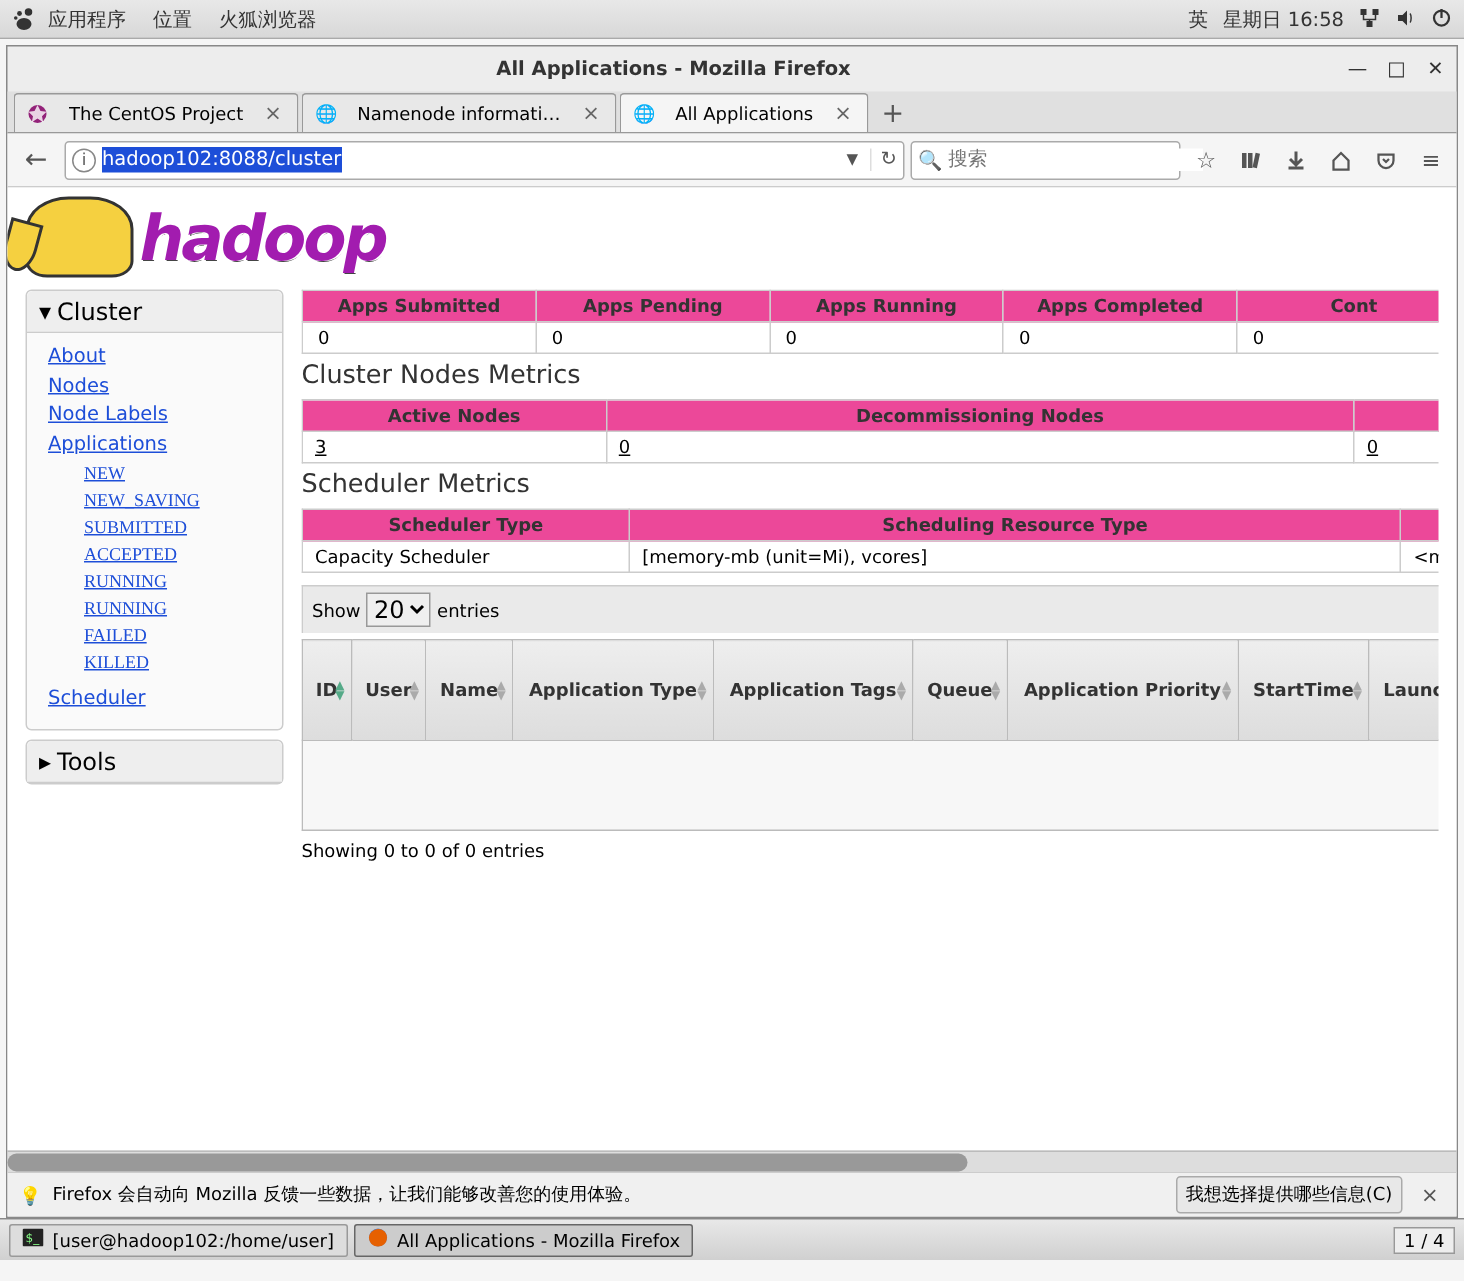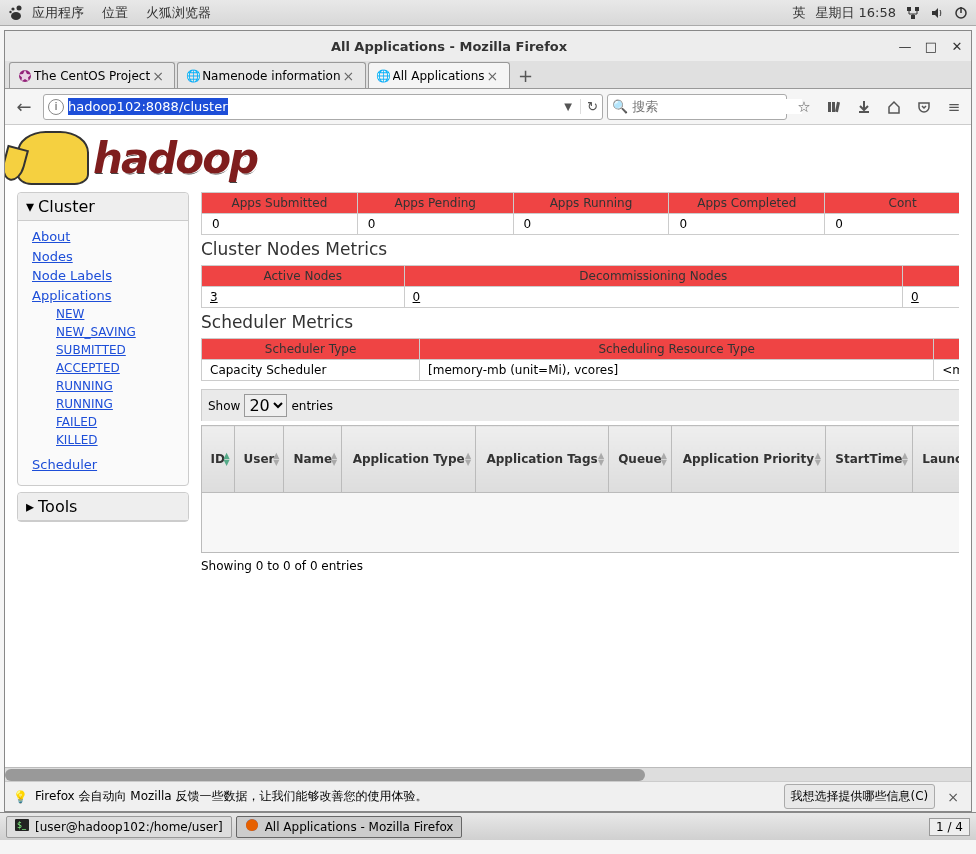--- a/index.html
+++ b/index.html
@@ -13,21 +13,21 @@
 .gnome-bar .status-item { margin-left: 10px; }
 .gnome-bar svg { vertical-align: middle; }
 
 
 .ff-window { background: #ededed; border: 1px solid #888; margin: 4px 4px 0 4px; display: flex; flex-direction: column; height: 782px; }
 .ff-titlebar { height: 30px; display: flex; align-items: center; padding: 0 6px; font-size: 13px; }
 .ff-titlebar .title { flex: 1; text-align: center; font-weight: bold; color: #333; }
 .ff-titlebar .winbtn { width: 16px; height: 16px; margin-left: 10px; display: flex; align-items: center; justify-content: center; color: #333; cursor: default; }
 
 .ff-tabs { height: 28px; display: flex; align-items: flex-end; padding: 0 4px; border-bottom: 1px solid #999; background: #e0e0e0; }
-.ff-tab { height: 26px; border: 1px solid #999; border-bottom: none; border-radius: 3px 3px 0 0; padding: 0 8px; margin-right: 2px; display: flex; align-items: center; background: #e8e8e8; min-width: 140px; max-width: 210px; font-size: 12px; gap: 2px; }
+.ff-tab { height: 26px; border: 1px solid #999; border-bottom: none; border-radius: 3px 3px 0 0; padding: 0 8px; margin-right: 2px; display: flex; align-items: center; background: #e8e8e8; min-width: 140px; max-width: 210px; font-size: 12px; gap: 14px; }
 .ff-tab.active { background: #f5f5f5; }
 .ff-tab .tab-icon { width: 14px; height: 14px; flex-shrink:0; }
 .ff-tab .tab-label { flex:1; overflow: hidden; text-overflow: ellipsis; white-space: nowrap; }
 .ff-tab .tab-close { width: 14px; font-size: 14px; color: #666; cursor: default; }
 .ff-newtab { width: 28px; height: 26px; display:flex; align-items:center; justify-content:center; font-size: 18px; color: #555; }
 
 .ff-toolbar { height: 36px; display:flex; align-items:center; padding: 0 4px; background: #f5f5f5; border-bottom:1px solid #ccc; gap:4px; }
 .ff-nav-btn { width: 30px; height: 28px; display:flex; align-items:center; justify-content:center; color:#555; font-size:18px; border-radius:3px; }
 .url-bar { flex:1; height:26px; border:1px solid #aaa; border-radius:3px; background:#fff; display:flex; align-items:center; padding:0 4px; gap:4px; }
 .url-bar .info-icon { width:16px; height:16px; border:1px solid #888; border-radius:50%; display:flex; align-items:center; justify-content:center; font-size:11px; color:#555; }
@@ -36,37 +36,37 @@
 .url-bar .dropdown { color:#555; font-size:10px; padding:0 4px; }
 .url-bar .reload { width:18px; text-align:center; color:#555; font-size:13px; border-left:1px solid #ddd; padding-left:6px; }
 .search-bar { width:180px; height:26px; border:1px solid #aaa; border-radius:3px; background:#fff; display:flex; align-items:center; padding:0 4px; gap:4px; color:#888; }
 .search-bar input { border:none; outline:none; flex:1; font-size:13px; }
 .tb-icon { width:26px; height:26px; display:flex; align-items:center; justify-content:center; color:#555; font-size:15px; }
 
 
 .page { flex:1; background:#fff; overflow:hidden; position:relative; }
 .logo-area { padding: 6px 12px 4px; }
 .logo-area .hadoop-logo { font-family: "Comic Sans MS", cursive; font-size: 42px; font-weight:bold; font-style:italic; color:#2a7fff; display:inline-flex; align-items:center; gap:4px; }
-.logo-area .hadoop-logo .h { color:#7f1d1d; text-shadow: -2px 0 #fff, 2px 0 #fff, 1px 1px #444; letter-spacing:-2px; }
+.logo-area .hadoop-logo .h { color:#a21caf; text-shadow: -2px 0 #fff, 2px 0 #fff, 1px 1px #444; letter-spacing:-2px; }
 .elephant { width:72px; height:54px; display:inline-block; background:#f5d040; border:2px solid #333; border-radius:40% 40% 20% 20%; position:relative; }
 .elephant::before { content:""; position:absolute; left:-16px; top:14px; width:18px; height:30px; background:#f5d040; border:2px solid #333; border-radius:0 0 50% 50%; transform:rotate(15deg); }
 
 .page-body { display:flex; padding: 0 12px; gap:12px; }
 .sidebar { width:172px; flex-shrink:0; }
 .side-section { border:1px solid #ccc; border-radius:4px; margin-bottom:6px; background:#fafafa; }
 .side-header { padding:4px 8px; font-size:16px; cursor:default; display:flex; align-items:center; gap:4px; background:#eee; border-bottom:1px solid #ccc; border-radius:4px 4px 0 0; }
 .side-body { padding: 6px 10px 10px 14px; font-size:13px; line-height:1.5; }
 .side-body a, .side-body .link { color:#1d4ed8; text-decoration:underline; display:block; cursor:default; }
 .side-body .sub { margin-left: 24px; }
-.side-body .sub a { font-size:12px; }
+.side-body .sub a { font-size:12px;font-family:Liberation Serif, serif; }
 
 .content { flex:1; overflow:hidden; }
 .section-title { font-size:17px; color:#333; margin: 4px 0 6px; }
 table.grid { width: 780px; border-collapse:collapse; font-size:12px; }
-table.grid th { background: #ef4444; border:1px solid #ccc; font-weight:normal; padding:3px 8px; text-align:center; color:#333; }
+table.grid th { background: #ec4899; border:1px solid #ccc; font-weight:bold; padding:3px 8px; text-align:center; color:#333; }
 table.grid td { border:1px solid #ccc; padding:3px 8px; text-align:left; }
 table.grid td.num { text-align:left; padding-left:10px; width:16%; }
 table.grid td.lnk { text-decoration:underline; }
 
 table.apps { width:780px; border-collapse:collapse; font-size:12px; margin-top:4px; }
 table.apps th { background:#e0e0e0; background:linear-gradient(#eee,#ddd); border:1px solid #bbb; padding:26px 8px; color:#333; font-weight:bold; position:relative; }
 table.apps th .sort { font-size:8px; color:#aaa; position:absolute; right:4px; top:50%; transform:translateY(-50%); line-height:7px; }
 table.apps th.sorted .sort { color:#5a8; }
 .empty-body { height:60px; border:1px solid #bbb; border-top:none; background:#f7f7f7; }
 

